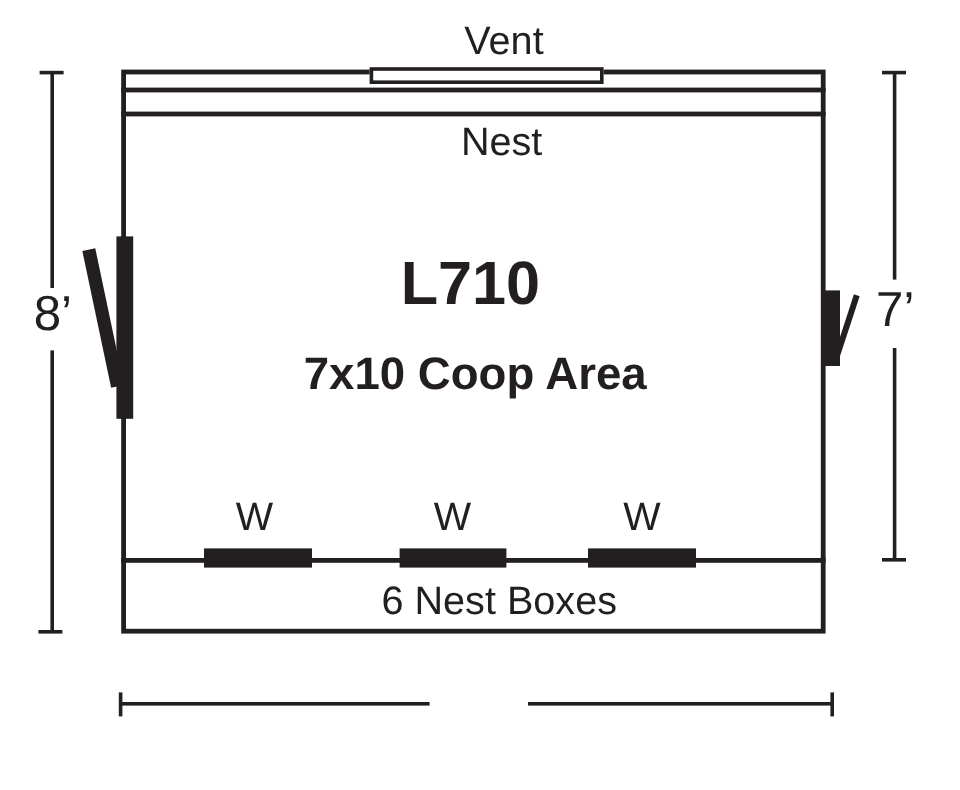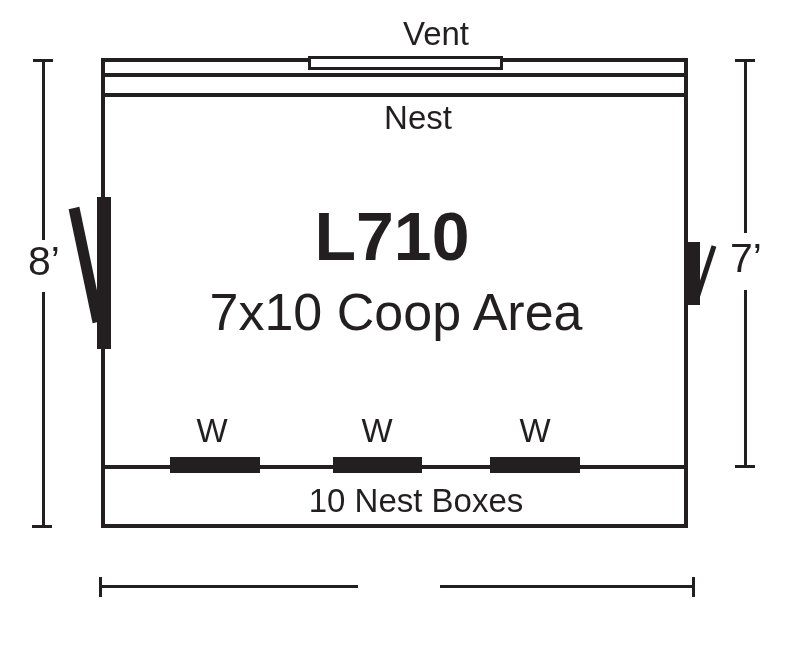--- a/index.html
+++ b/index.html
@@ -26,55 +26,55 @@
   .win1{left:170px;width:90px;}
   .win2{left:333px;width:89px;}
   .win3{left:490px;width:90px;}
   
   .door-panel{position:absolute;background:#231f20;z-index:6;}
   .door-left{left:97px;top:197px;width:14px;height:152px;}
   .door-right{left:687px;top:242px;width:13px;height:63px;}
   .swing-svg{position:absolute;left:0;top:0;width:800px;height:658px;z-index:5;pointer-events:none;}
   
   .label{position:absolute;font-size:33px;line-height:33px;white-space:nowrap;transform:translateX(-50%);z-index:7;}
-  .title{position:absolute;font-size:68px;line-height:56px;font-weight:bold;white-space:nowrap;transform:translateX(-50%);z-index:7;text-align:center;}
-  .subtitle{position:absolute;font-size:52px;line-height:46px;font-weight:normal;white-space:nowrap;transform:translateX(-50%);z-index:7;}
+  .title{position:absolute;font-size:51px;line-height:56px;font-weight:bold;white-space:nowrap;transform:translateX(-50%);z-index:7;text-align:center;}
+  .subtitle{position:absolute;font-size:38px;line-height:46px;font-weight:bold;white-space:nowrap;transform:translateX(-50%);z-index:7;}
   .dim-label{position:absolute;font-size:41px;line-height:41px;white-space:nowrap;transform:translateX(-50%);z-index:7;}
   
   .dim-v{position:absolute;width:3px;background:#231f20;}
   .dim-h{position:absolute;height:3px;background:#231f20;}
   .tick-h{position:absolute;height:3px;width:20px;background:#231f20;}
   .tick-v{position:absolute;width:3px;height:20px;background:#231f20;}
 </style>
 </head>
 <body>
 
 <div class="stage">
 
   <div class="coop-outline"></div>
   <div class="hline line-top2"></div>
   <div class="hline line-top3"></div>
   <div class="hline line-nest"></div>
 
   <div class="vent-box"></div>
-  <div class="label" style="left:436px;top:17px;">Vent</div>
+  <div class="label" style="left:420px;top:17px;">Vent</div>
 
   <div class="label" style="left:418px;top:101px;">Nest</div>
 
   <div class="title" style="left:392px;top:208px;">L710</div>
   <div class="subtitle" style="left:396px;top:289px;">7x10 Coop Area</div>
 
   <div class="window win1"></div>
   <div class="window win2"></div>
   <div class="window win3"></div>
   <div class="label" style="left:212px;top:414px;">W</div>
   <div class="label" style="left:377px;top:414px;">W</div>
   <div class="label" style="left:535px;top:414px;">W</div>
 
-  <div class="label" style="left:416px;top:484px;">10 Nest Boxes</div>
+  <div class="label" style="left:416px;top:484px;">6 Nest Boxes</div>
 
   <div class="door-panel door-left"></div>
   <div class="door-panel door-right"></div>
   <svg class="swing-svg" viewBox="0 0 800 658" xmlns="http://www.w3.org/2000/svg">
     <line x1="74" y1="208" x2="98" y2="322" stroke="#231f20" stroke-width="11"></line>
     <line x1="714" y1="246" x2="697" y2="298" stroke="#231f20" stroke-width="5"></line>
   </svg>
 
   <div class="tick-h" style="left:33px;top:59px;"></div>
   <div class="dim-v" style="left:42px;top:60px;height:180px;"></div>

